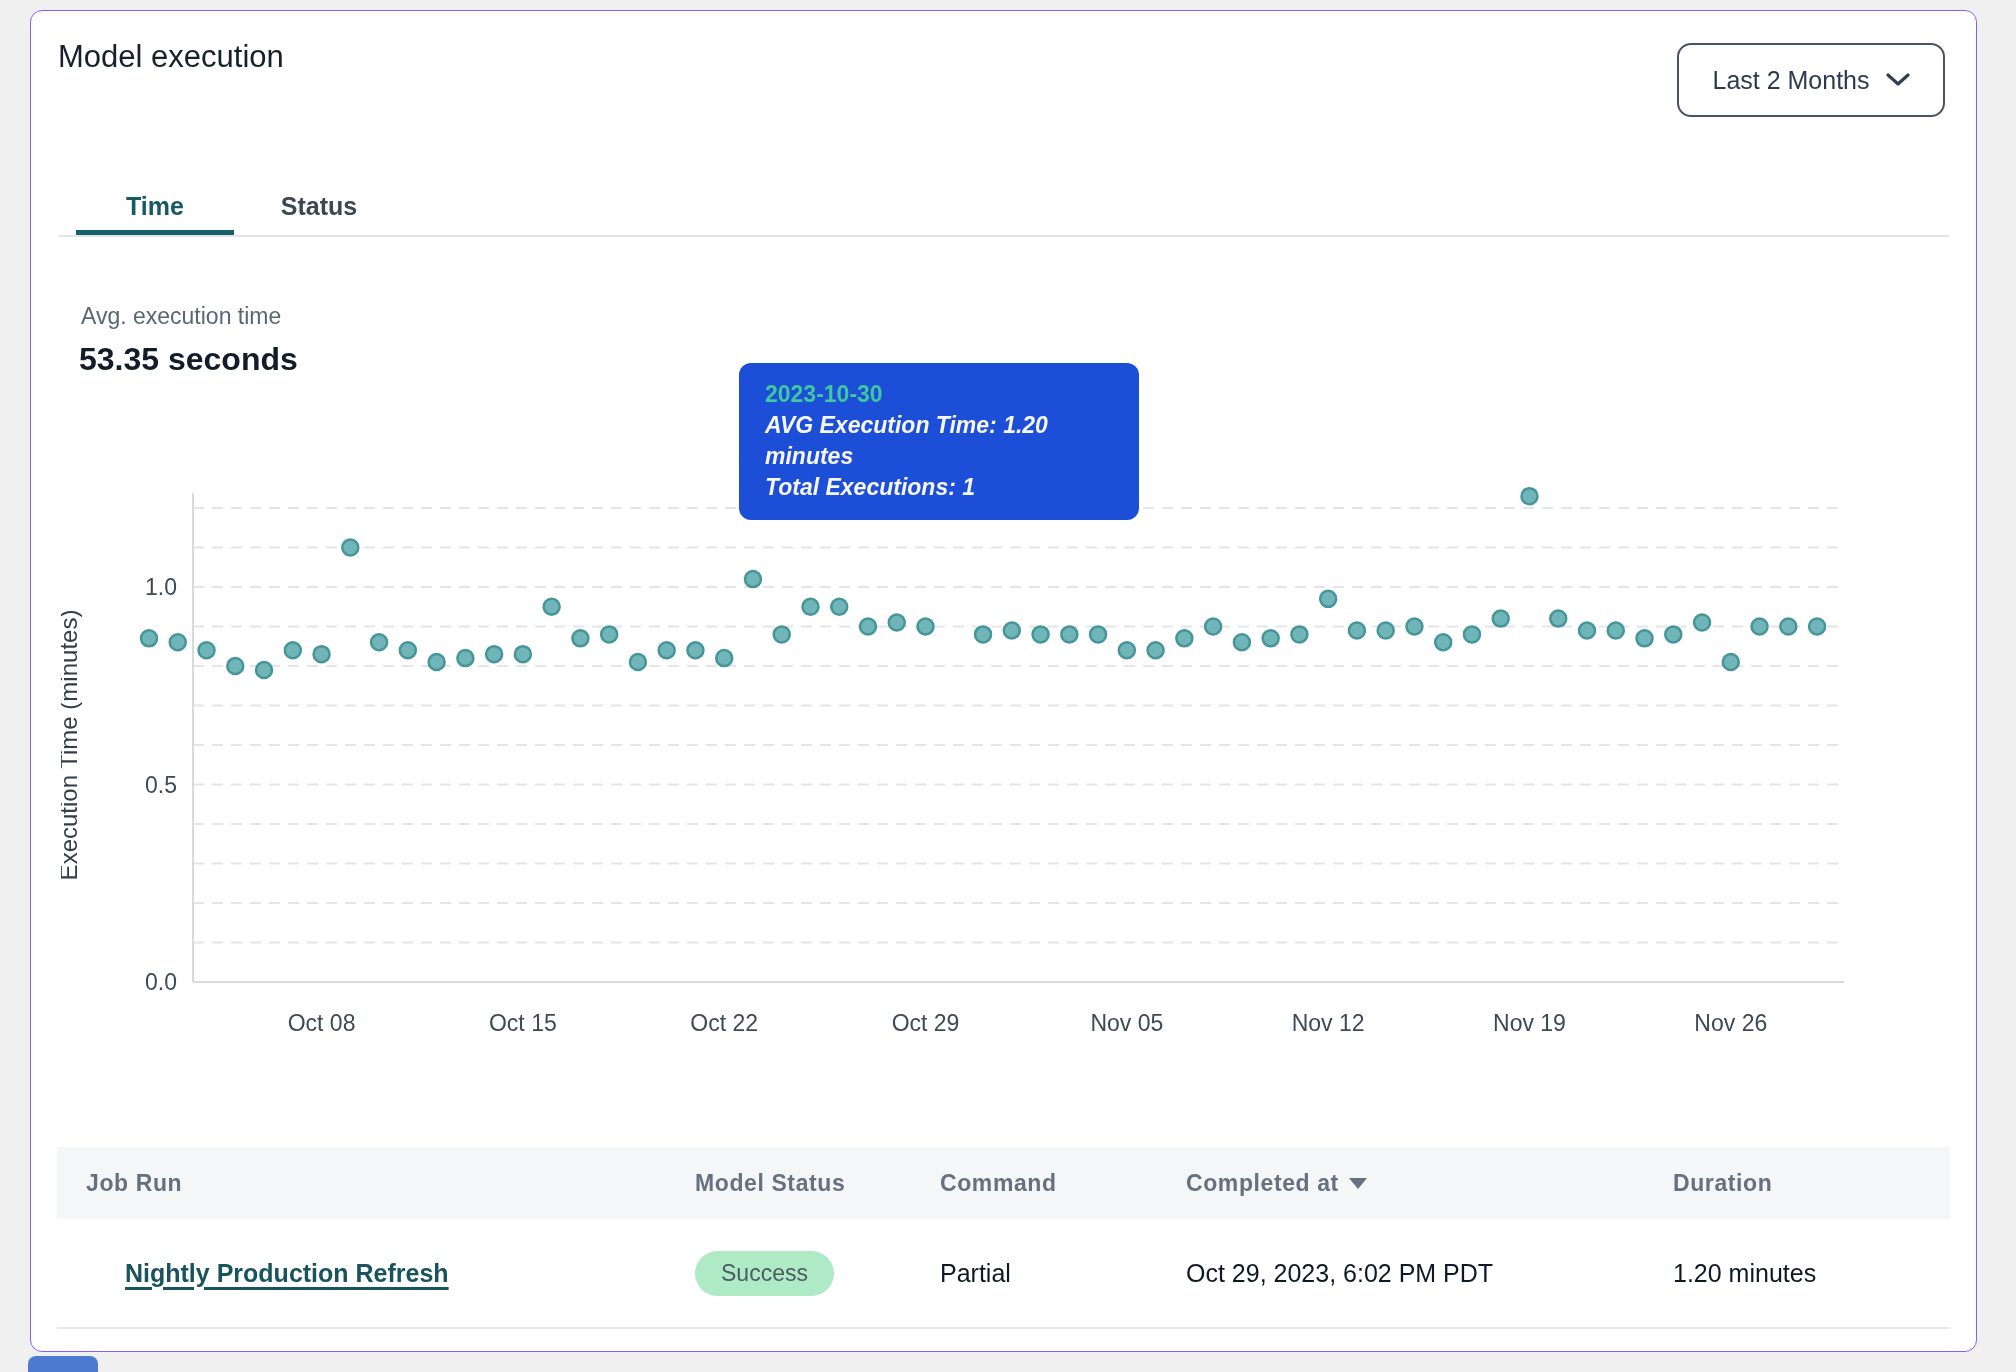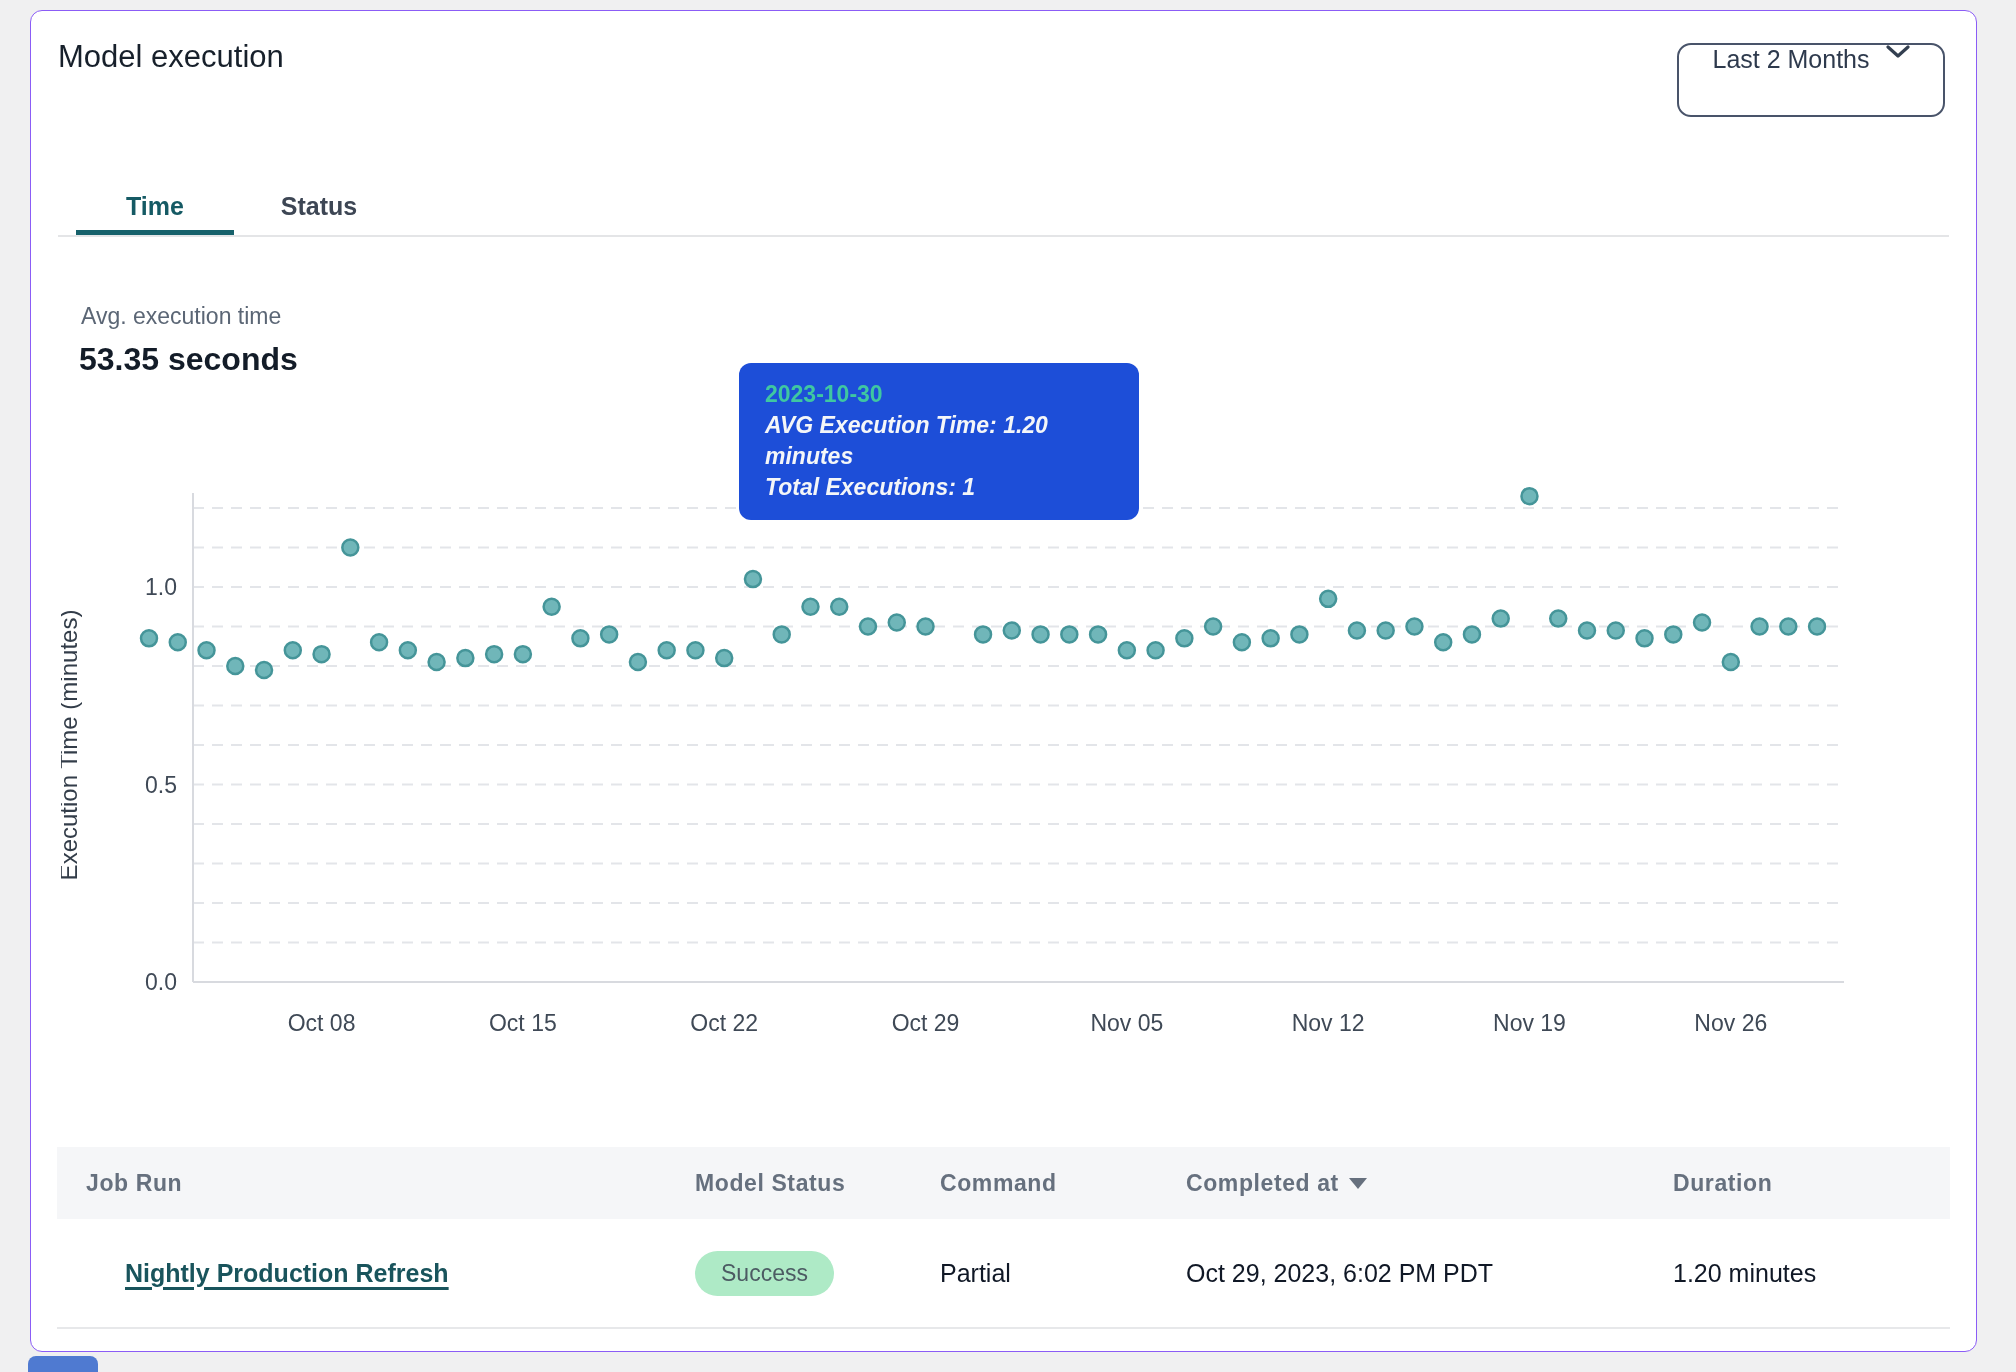--- a/index.html
+++ b/index.html
@@ -19,21 +19,21 @@
   }
   .page-title {
     position:absolute; left:27px; top:28px;
     font-size:31px; font-weight:500; color:#17202b;
   }
   .range-select {
     position:absolute; left:1646px; top:32px;
     width:268px; height:74px;
     border:2px solid #49546a; border-radius:14px;
     background:#fff;
-    display:flex; justify-content:center; gap:16px;
+    display:flex; align-items:center; justify-content:center; gap:16px;
     font-size:25px; color:#2e3a4d; cursor:pointer;
   }
   .tabs { position:absolute; left:0; top:160px; width:100%; height:70px; }
   .tab {
     position:absolute; top:0; height:70px;
     display:flex; align-items:center; justify-content:center;
     font-size:25px; font-weight:600; cursor:pointer;
   }
   .tab-time  { left:45px;  width:158px; color:#155a64; }
   .tab-count { left:203px; width:170px; color:#3d4654; }

